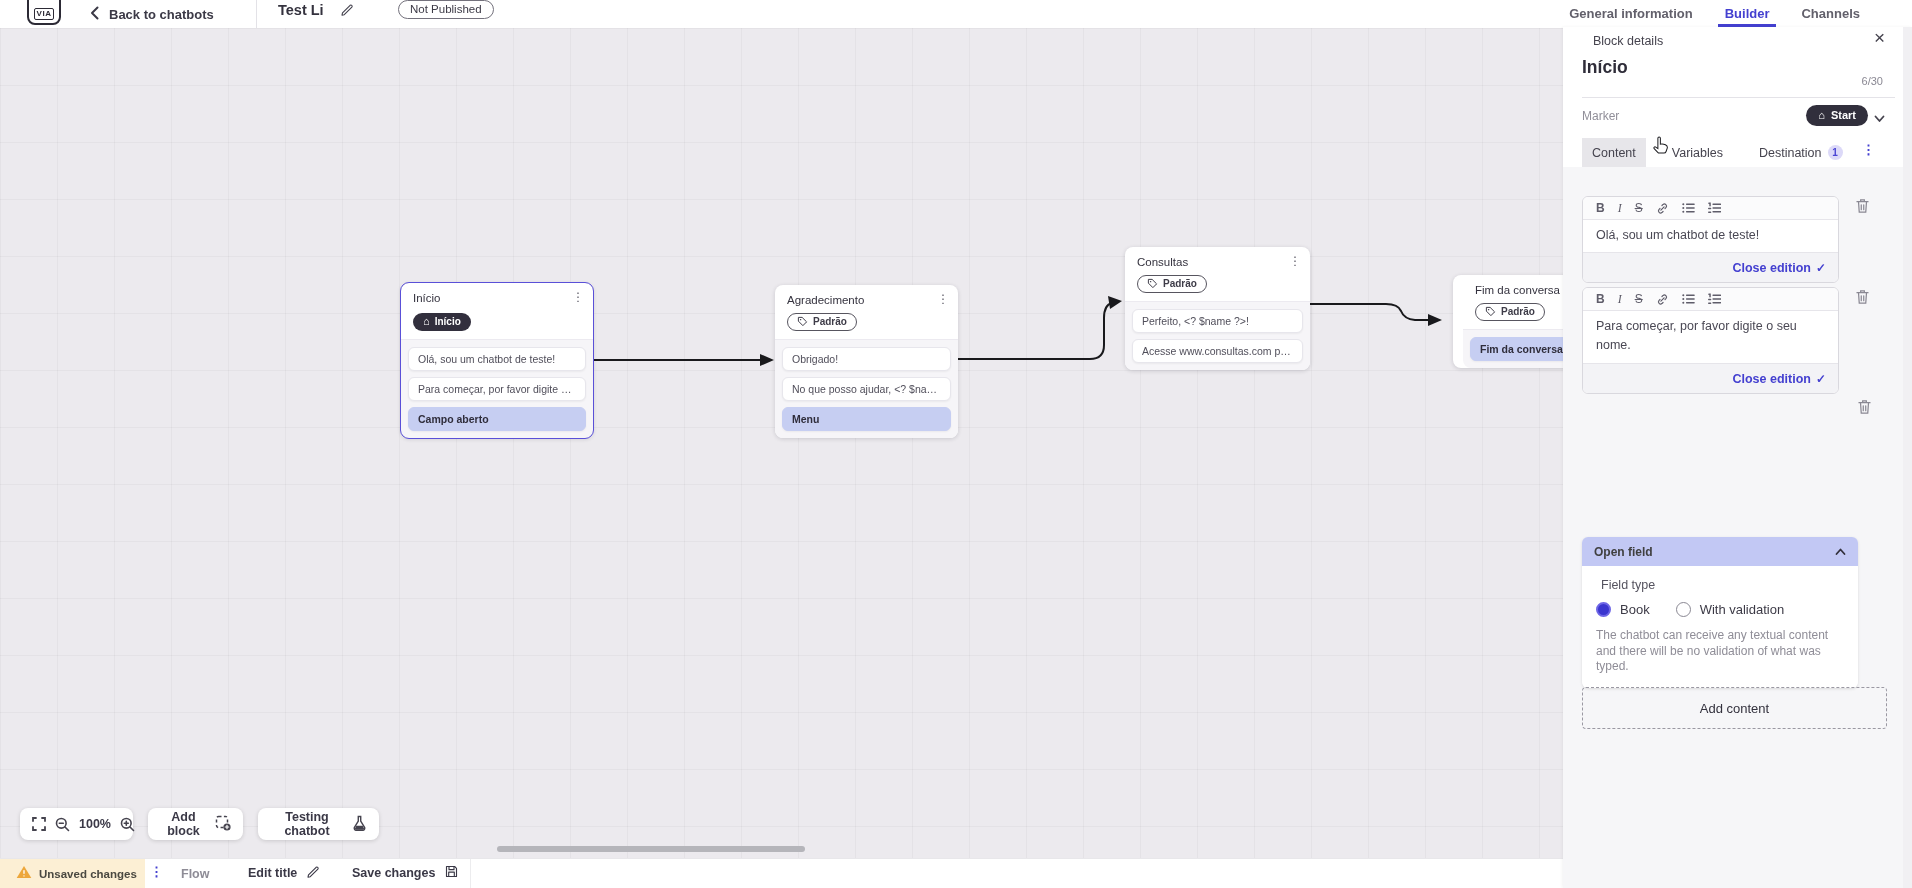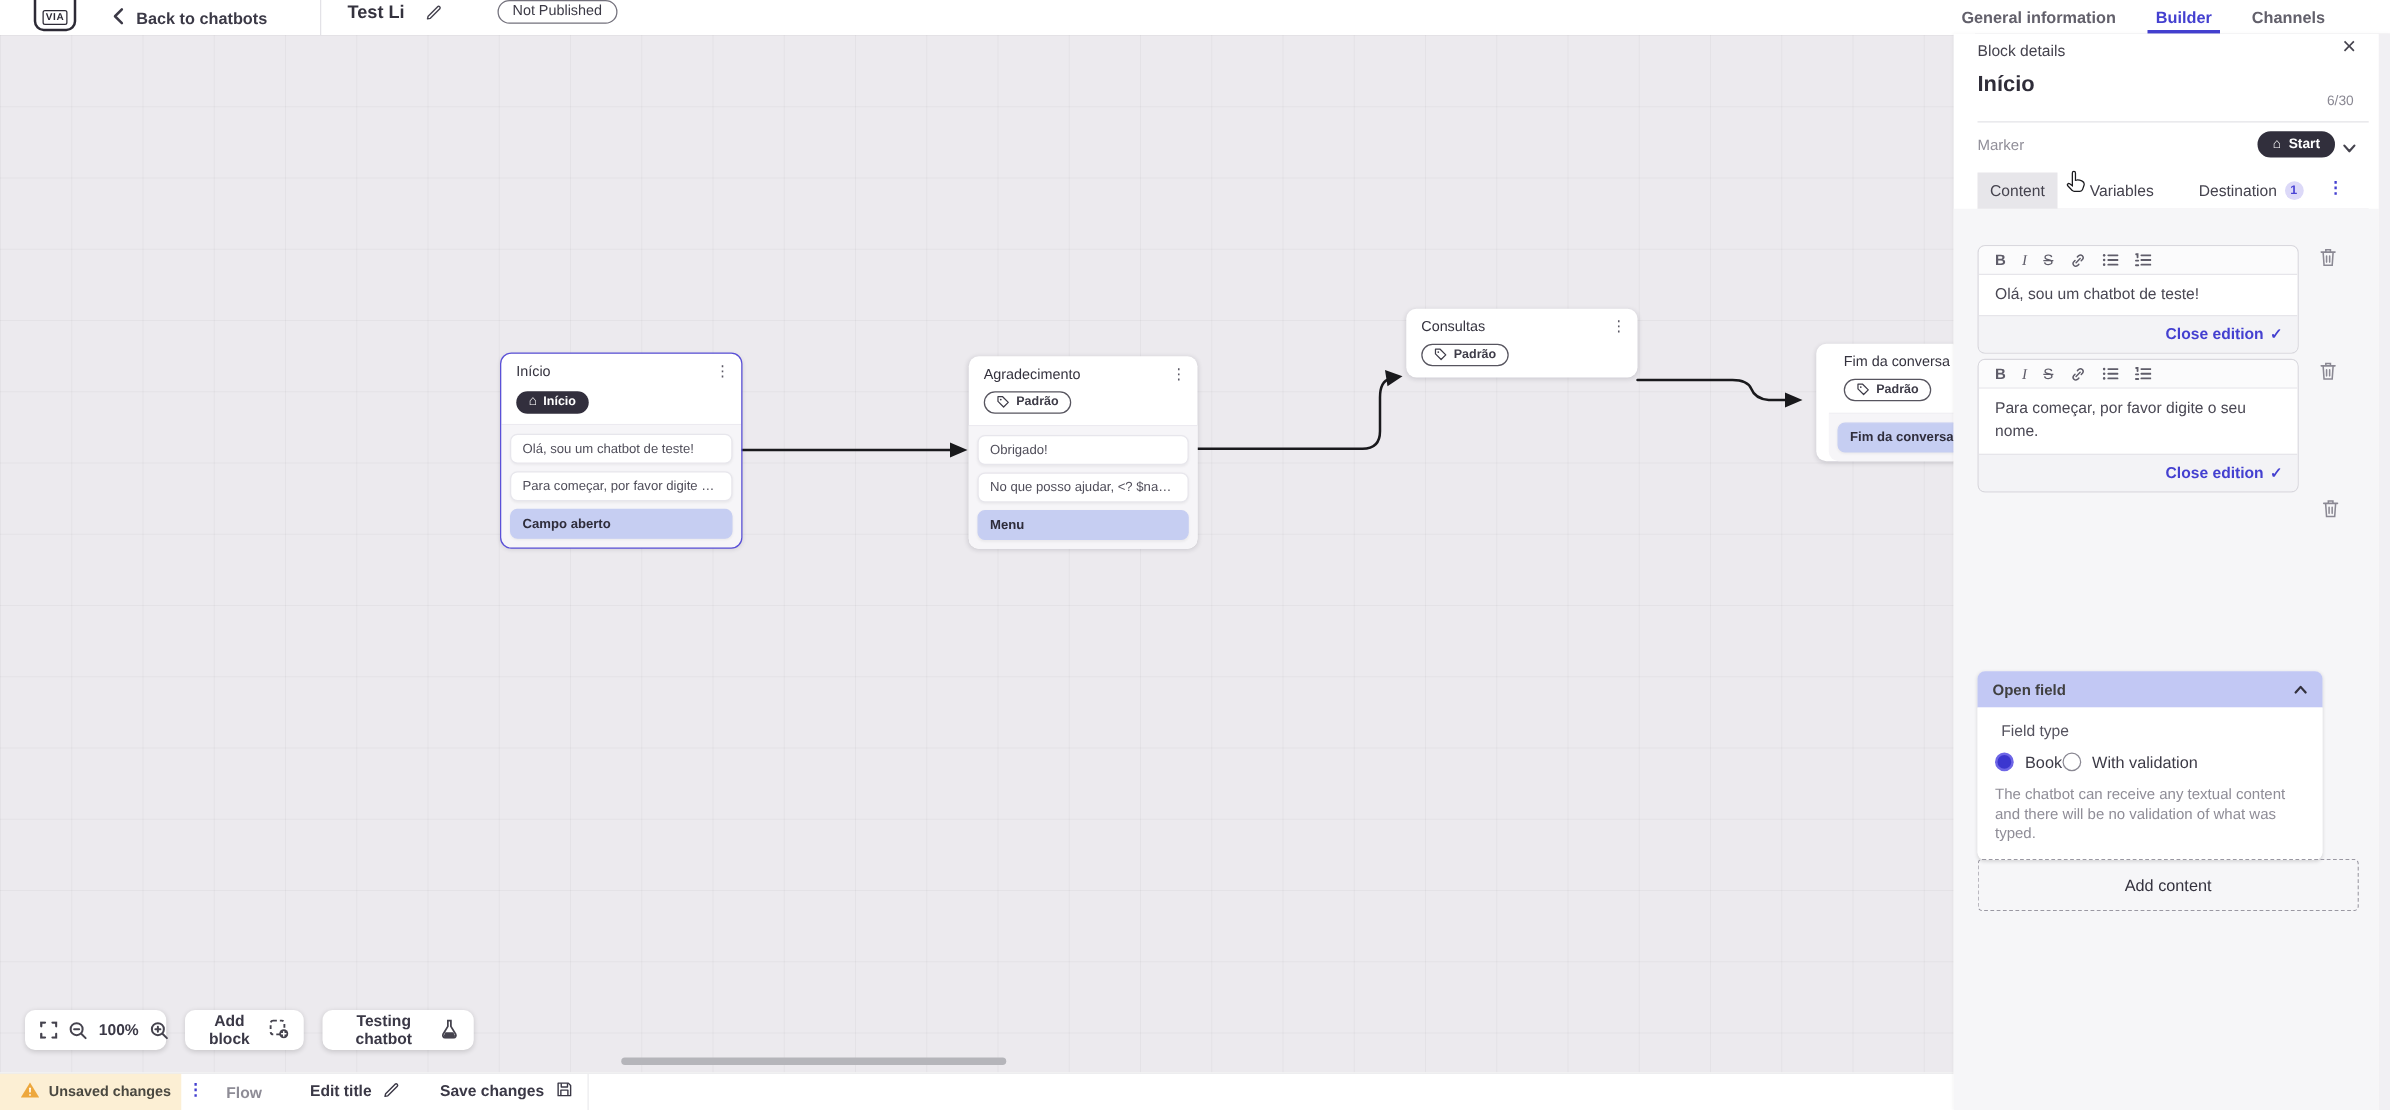--- a/index.html
+++ b/index.html
@@ -59,21 +59,21 @@
              box-shadow:0 1px 4px rgba(0,0,0,.15); display:flex; align-items:center; gap:9px; padding:0 12px;
              color:#3a3846; }
   .cv-card .txt { font-size:12.5px; font-weight:700; color:#3a3846; }
   .icon-btn { background:none; border:none; color:#45434e; cursor:pointer; display:flex; align-items:center; }
   .hscroll { position:absolute; left:497px; top:818px; width:308px; height:6px; border-radius:3px; background:#b5b5ba; }
 
   
   .panel { position:absolute; top:27px; right:0; width:349px; height:861px; background:#fff; z-index:40;
            box-shadow:-1px 0 3px rgba(0,0,0,.05); }
   .panel::after { content:""; position:absolute; top:0; right:0; width:9px; height:100%; background:#f1f0f3; }
-  .panel-header { position:absolute; left:19px; top:7px; font-size:12.5px; color:#45434e; }
+  .panel-header { position:absolute; left:30px; top:7px; font-size:12.5px; color:#45434e; }
   .panel-close { position:absolute; right:27px; top:1px; background:none; border:none; font-size:19px;
                  color:#45434e; cursor:pointer; line-height:1; }
   .panel-title { position:absolute; left:19px; top:30px; font-size:17.5px; font-weight:700; color:#2f2d39; }
   .char-counter { position:absolute; right:29px; top:48px; font-size:11px; color:#8a8893; }
   .title-divider { position:absolute; left:19px; top:70px; width:313px; height:1px; background:#e4e3e8; }
   .marker-label { position:absolute; left:19px; top:82px; font-size:12px; color:#918f99; }
   .start-pill { position:absolute; right:44px; top:78px; display:inline-flex; align-items:center; gap:6px;
                 background:#312f3c; color:#fff; border-radius:999px; padding:4px 12px 5px;
                 font-size:11px; font-weight:700; border:none; cursor:pointer; font-family:inherit; }
   .start-pill .home-glyph { font-size:11px; line-height:1; }
@@ -105,21 +105,21 @@
   .close-check { color:#4440d0; font-size:12px; margin-left:5px; }
   .trash-btn { position:absolute; left:292px; background:none; border:none; color:#8a8893; cursor:pointer; }
 
   .openfield { position:absolute; left:19px; top:370px; width:276px; border-radius:6px; box-shadow:0 1px 3px rgba(0,0,0,.12); }
   .of-header { background:#c2c8f4; border-radius:6px 6px 0 0; height:29px; padding:0 12px;
                display:flex; align-items:center; justify-content:space-between; cursor:pointer; }
   .of-title { font-size:12px; font-weight:700; color:#404040; }
   .of-chevron { background:none; border:none; color:#33313d; cursor:pointer; display:flex; }
   .of-body { background:#fff; border-radius:0 0 6px 6px; padding:12px 14px 13px; }
   .field-type-label { font-size:12.5px; color:#55535f; margin-left:5px; }
-  .radio-row { display:flex; margin-top:10px; align-items:flex-end; }
+  .radio-row { display:flex; gap:26px; margin-top:10px; align-items:flex-end; }
   .radio-opt { display:flex; align-items:center; gap:9px; font-size:13px; color:#3c3a46; background:none;
                border:none; cursor:pointer; font-family:inherit; }
   .radio-dot { width:15px; height:15px; border-radius:50%; flex:0 0 auto; }
   .radio-dot.sel { background:#3b36cf; border:2px solid #6e66e6; }
   .radio-dot.unsel { background:#fff; border:1.5px solid #8a8893; }
   .of-desc { margin-top:11px; font-size:12px; line-height:1.3; color:#8f8d97; }
 
   .add-content { position:absolute; left:19px; top:520px; width:305px; height:42px; border:1px dashed #9a98a2;
                  border-radius:4px; background:transparent; font-size:13px; color:#33313d; cursor:pointer;
                  font-family:inherit; }
@@ -232,20 +232,24 @@
           </div>
           <div class="block-badge-row"><span class="badge-outline">
               <span style="display: inline-flex;">
                 <svg width="11" height="11" viewBox="0 0 20 20" fill="none" stroke="#3e3c48" stroke-width="1.8" stroke-linejoin="round">
                   <path d="M2.5 2.5h6.8l8.2 8.2-6.8 6.8-8.2-8.2z"></path>
                   <circle cx="6.6" cy="6.6" r="1.3" fill="#3e3c48" stroke="none"></circle>
                 </svg>
               </span>
               <span>Padrão</span>
             </span></div>
+          <div class="block-items">
+            <div class="block-item">Perfeito, &lt;? $name ?&gt;!</div>
+            <div class="block-item">Acesse www.consultas.com par...</div>
+          </div>
         </div>
         <div class="block" style="left: 1453px; top: 247px; width: 150px; padding-left: 10px;">
           <div class="block-head">
             <span class="block-title">Fim da conversa</span>
           </div>
           <div class="block-badge-row"><span class="badge-outline">
               <span style="display: inline-flex;">
                 <svg width="11" height="11" viewBox="0 0 20 20" fill="none" stroke="#3e3c48" stroke-width="1.8" stroke-linejoin="round">
                   <path d="M2.5 2.5h6.8l8.2 8.2-6.8 6.8-8.2-8.2z"></path>
                   <circle cx="6.6" cy="6.6" r="1.3" fill="#3e3c48" stroke="none"></circle>

